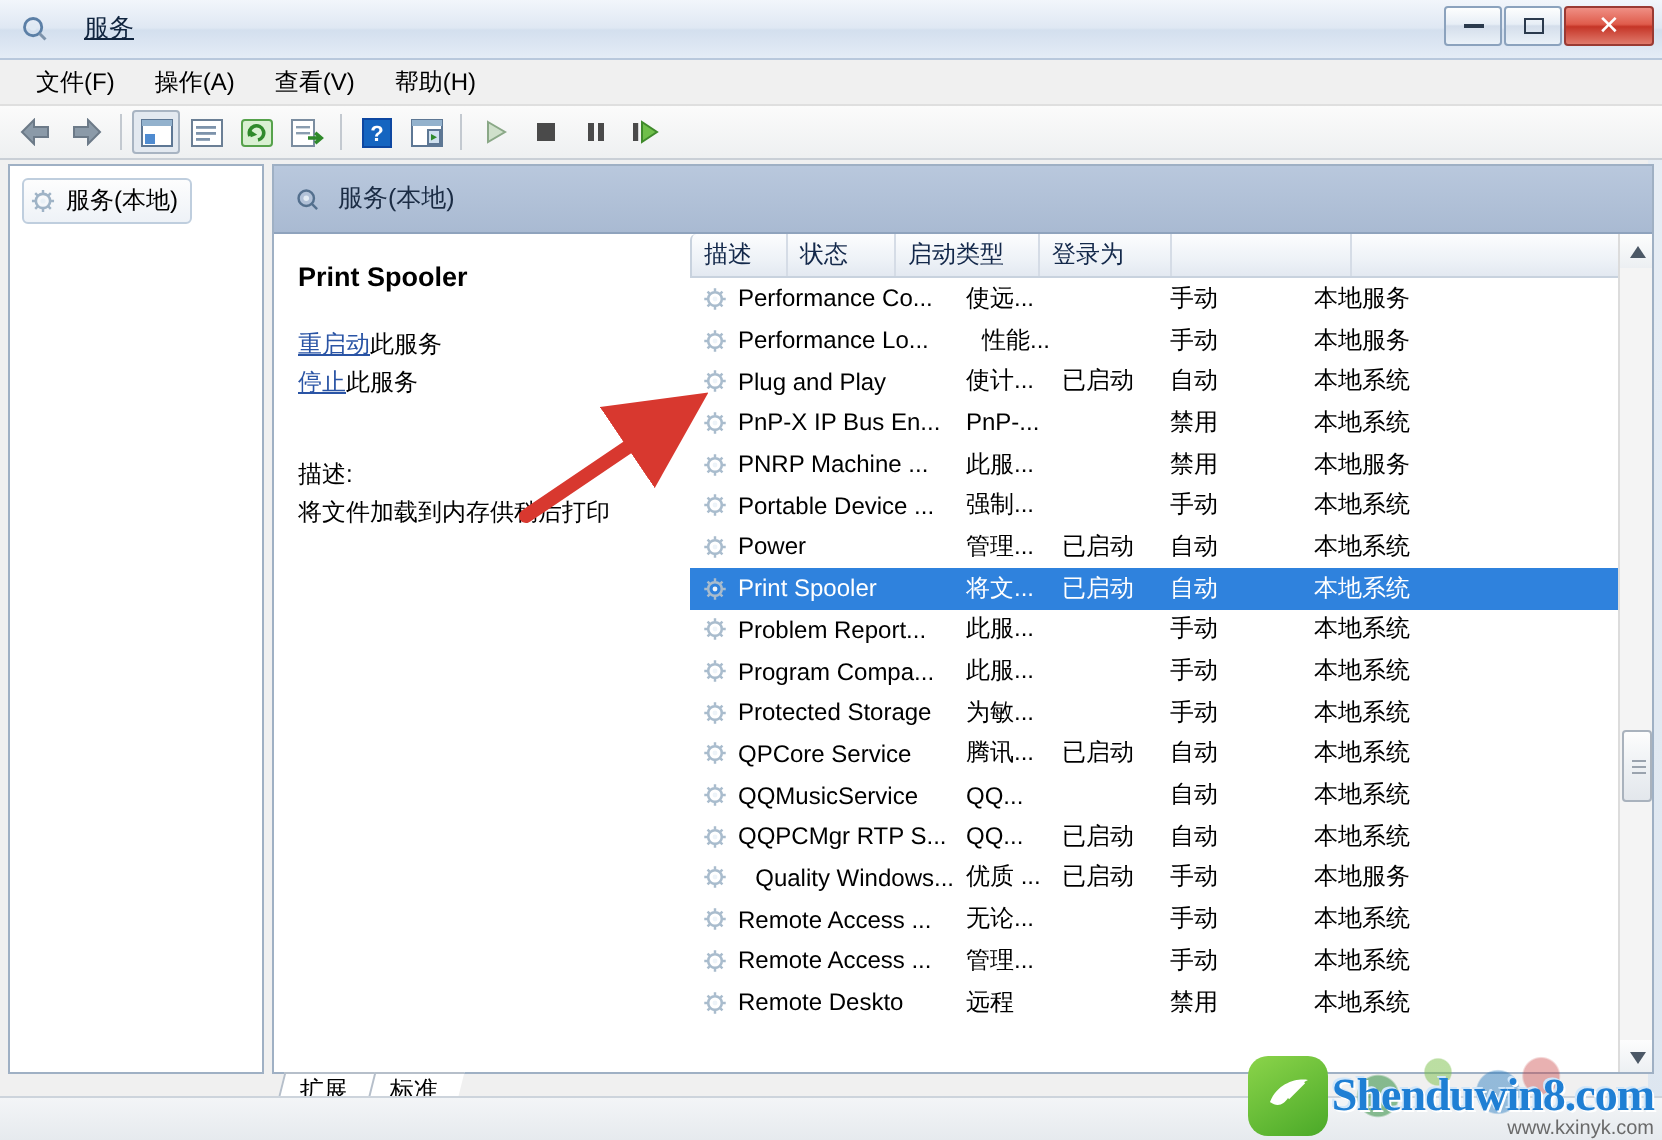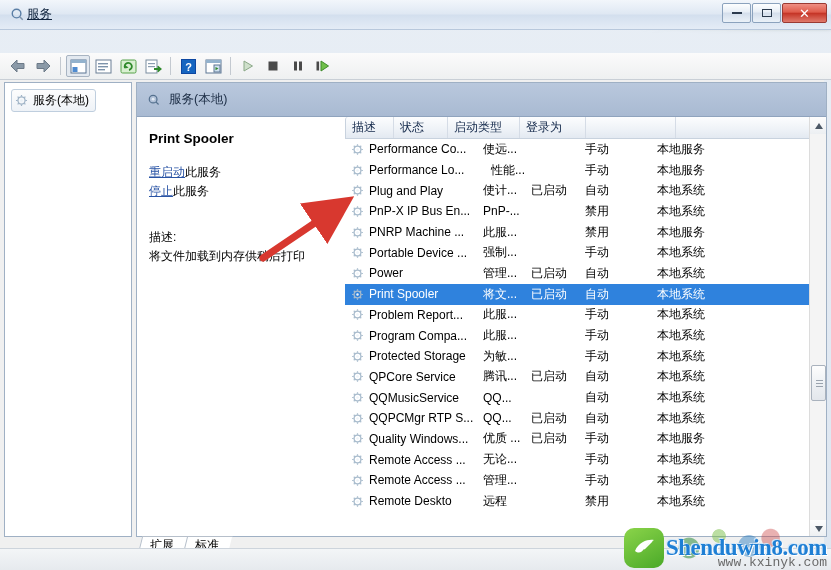--- a/index.html
+++ b/index.html
@@ -21,21 +21,21 @@
     position: absolute; left: 0; top: 0; width: 831px; height: 30px;
     background: linear-gradient(180deg,#f2f6fb 0%, #dfe8f3 48%, #d3dfee 52%, #e4ecf6 100%);
     border-bottom: 1px solid #b8c8dc;
     display: flex; align-items: center;
   }
   .titlebar .tb-icon {
     margin-left: 9px; width: 16px; height: 16px;
     display: flex; align-items: center; justify-content: center;
   }
   .titlebar .tb-title {
-    margin-left: 2px; font-size: 12.5px; color: #10243e; text-decoration: underline;
+    margin-left: 17px; font-size: 12.5px; color: #10243e; text-decoration: underline;
   }
   .winbtns {
     position: absolute; right: 4px; top: 3px;
     display: flex; align-items: center; gap: 1px;
   }
   .winbtn {
     width: 29px; height: 20px;
     border: 1px solid #8ba2bd;
     background: linear-gradient(180deg,#fdfefe 0%, #e7eef6 45%, #d4deeb 50%, #eaf1f8 100%);
     display: flex; align-items: center; justify-content: center;
@@ -203,21 +203,21 @@
   }
   .wm-text {
     font-family: "Liberation Serif", serif;
     font-weight: bold; font-size: 23px;
     color: #1f7fd4;
     text-shadow: 1px 1px 0 #fff, -1px -1px 0 #cfe6fa;
     letter-spacing: -0.5px;
   }
   .wm-sub {
     position: absolute; right: 4px; bottom: 0;
-    font-size: 13px; color: #6a6a6a; font-family: Liberation Mono, monospace;
+    font-size: 10px; color: #6a6a6a;
   }
   .wm-splash {
     position: absolute; right: 46px; bottom: 6px; width: 120px; height: 40px;
     background:
       radial-gradient(circle at 20% 60%, rgba(46,140,60,.55) 0 10%, transparent 11%),
       radial-gradient(circle at 45% 30%, rgba(120,190,70,.5) 0 9%, transparent 10%),
       radial-gradient(circle at 70% 55%, rgba(34,120,190,.45) 0 12%, transparent 13%),
       radial-gradient(circle at 88% 35%, rgba(200,60,60,.4) 0 8%, transparent 9%);
   }
 
@@ -249,20 +249,26 @@
       <div class="winbtn min">
           <i class="glyph"></i>
         </div>
       <div class="winbtn">
           <i class="glyph"></i>
         </div>
       <div class="winbtn close">✕</div>
     </div>
   </div>
 
+  <div class="menubar">
+    <div class="menuitem">文件(F)</div>
+    <div class="menuitem">操作(A)</div>
+    <div class="menuitem">查看(V)</div>
+    <div class="menuitem">帮助(H)</div>
+  </div>
 
   <div class="toolbar">
     <div class="tbtn">
       <svg width="18" height="14" viewBox="0 0 18 14">
           <path d="M8 1 L2 7 L8 13 L8 9.5 L15 9.5 L15 4.5 L8 4.5 Z" fill="#8b9aa8" stroke="#6c7a88"></path>
         </svg>
     </div>
     <div class="tbtn">
       <svg width="18" height="14" viewBox="0 0 18 14">
           <path d="M10 1 L16 7 L10 13 L10 9.5 L3 9.5 L3 4.5 L10 4.5 Z" fill="#8b9aa8" stroke="#6c7a88"></path>
@@ -633,21 +639,21 @@
                     </g>
                   </svg>
                   <span>QQPCMgr RTP S...</span>
                 </div>
                 <div class="cell" style="width: 48px;">QQ...</div>
                 <div class="cell" style="width: 54px;">已启动</div>
                 <div class="cell" style="width: 72px;">自动</div>
                 <div class="cell" style="width: 66px;">本地系统</div>
               </div>
               <div class="row">
-                <div class="cell name" style="width: 132px;">
+                <div class="cell name" style="width: 132px; justify-content: space-between;">
                   <svg class="gear" viewBox="0 0 16 16">
                     <circle cx="8" cy="8" r="4.2" fill="none" stroke="#a9bccd" stroke-width="1.6"></circle>
                     <circle cx="8" cy="8" r="1.5" fill="#eef4f9"></circle>
                     <g stroke="#a9bccd" stroke-width="1.5">
                       <path d="M8 1.4 V3.3 M8 12.7 V14.6 M1.4 8 H3.3 M12.7 8 H14.6"></path>
                       <path d="M3.4 3.4 L4.7 4.7 M11.3 11.3 L12.6 12.6 M12.6 3.4 L11.3 4.7 M4.7 11.3 L3.4 12.6"></path>
                     </g>
                   </svg>
                   <span>Quality Windows...</span>
                 </div>

